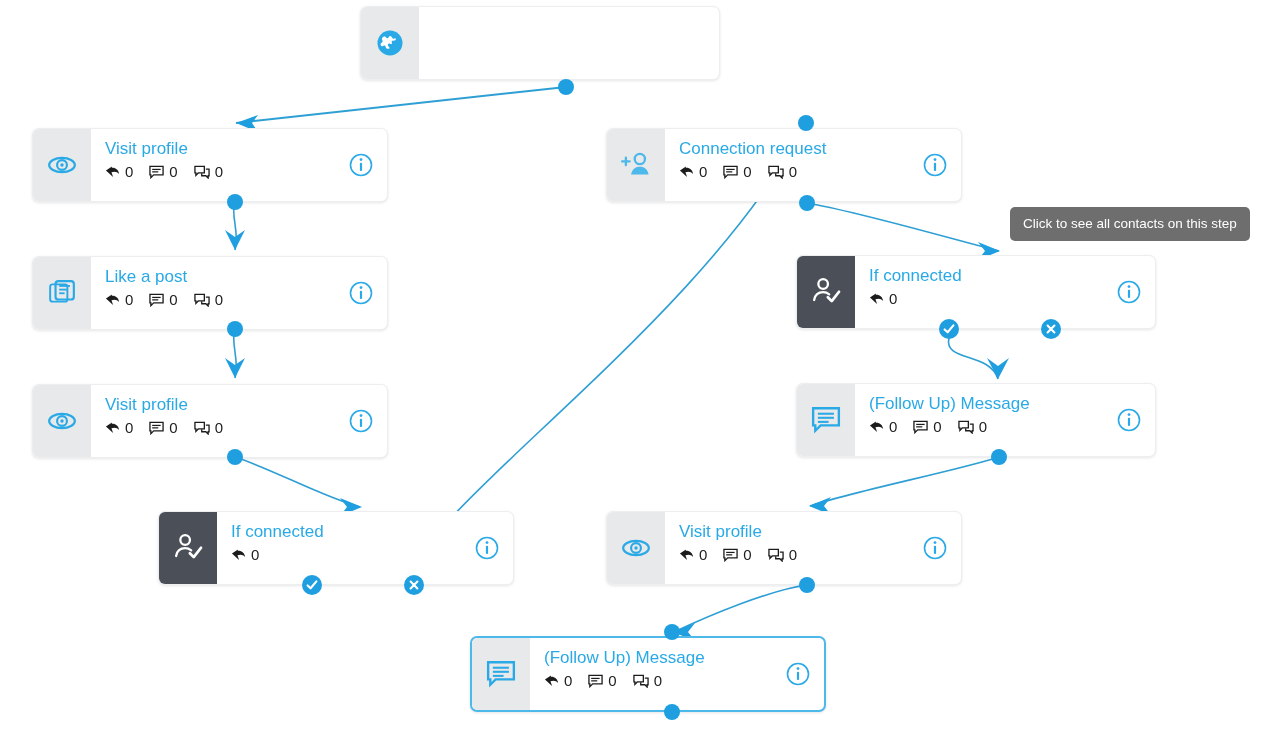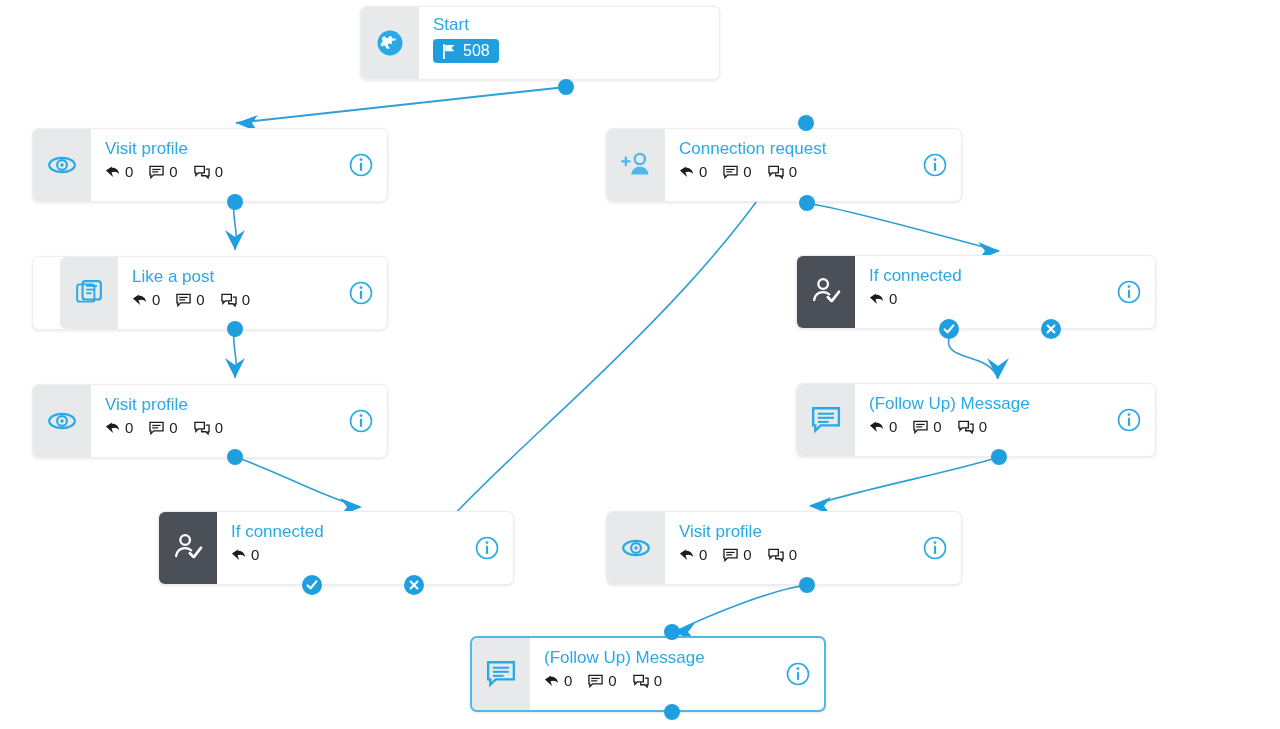--- a/index.html
+++ b/index.html
@@ -162,31 +162,20 @@
   <div class="node" style="left:360px; top:6px; width:360px; height:74px;">
     <div class="iconpane">
       <svg width="30" height="30" viewBox="0 0 24 24">
         <circle cx="12" cy="12" r="10" fill="#29a9e6"></circle>
         <path d="M7.5 6.5c1.6 .2 1.2 1.8 2.6 1.6 1.3-.2 .6-1.9 2.2-1.7 1.3 .2 1 1.9 2.6 2.1 .6 .1 1.2-.4 1.7-.2
                  .3 1.2-.6 1.9-1.7 1.8-1.2-.1-2 .7-1.4 1.7 .6 .9-.7 1.4-1.4 .9-.9-.6-2 .1-1.8 1.2 .2 1 1.5 1.1 1.4 2.3
                  -1.3 1-3.1 .3-3.2-1.2-.1-1.1-1.3-1.3-2-.7-1.1 .9-2.3-.2-2-1.5 .2-1.1 1.4-1 1.6-2 .2-1-.9-1.6-.5-2.6
                  .4-1 1.4-1.5 1.9-1.5z" fill="#ffffff"></path>
       </svg>
     </div>
-    <div class="body" style="padding-top:8px;">
-      <div class="title">Start</div>
-      <div style="display:inline-flex; align-items:center; gap:7px; background:#1f9fe0; color:#fff;
-                  border-radius:4px; padding:3px 9px; margin-top:4px; font-size:16px; line-height:18px;">
-        <svg width="14" height="15" viewBox="0 0 14 15">
-          <rect x="1" y="0" width="1.8" height="15" fill="#ffffff"></rect>
-          <path d="M3.2 1 H12.4 L9.4 4.1 L12.4 7.2 H3.2 Z" fill="#ffffff"></path>
-        </svg>
-        <span>508</span>
-      </div>
-    </div>
   </div>
   <div class="port" style="left:558px; top:79px;"></div>
 
   <div class="node" style="left:32px; top:128px; width:356px; height:74px;">
     <div class="iconpane">
       <svg width="30" height="30" viewBox="0 0 28 28">
         <ellipse cx="14" cy="14" rx="12" ry="6.6" fill="none" stroke="#29a9e6" stroke-width="2"></ellipse>
         <circle cx="14" cy="14" r="4.6" fill="none" stroke="#29a9e6" stroke-width="2"></circle>
         <circle cx="14" cy="14" r="1.6" fill="#29a9e6"></circle>
       </svg>
@@ -218,21 +207,21 @@
       </div>
       <svg class="info" viewBox="0 0 24 24">
         <circle cx="12" cy="12" r="10.5" fill="none" stroke="#29a9e6" stroke-width="1.6"></circle>
         <circle cx="12" cy="6.6" r="1.4" fill="#29a9e6"></circle>
         <rect x="10.9" y="9.8" width="2.2" height="8.2" rx="1" fill="#29a9e6"></rect>
       </svg>
     </div>
   </div>
   <div class="port" style="left:227px; top:194px;"></div>
 
-  <div class="node" style="left:32px; top:256px; width:356px; height:74px;padding-left:27px;">
+  <div class="node" style="left:32px; top:256px; width:356px; height:74px;">
     <div class="iconpane">
       <svg width="28" height="28" viewBox="0 0 26 26">
         <rect x="2" y="5" width="16" height="16" rx="2.2" fill="none" stroke="#29a9e6" stroke-width="1.8"></rect>
         <rect x="7" y="2" width="17" height="17" rx="2.6" fill="none" stroke="#29a9e6" stroke-width="2"></rect>
         <rect x="10.4" y="5.6" width="10" height="1.7" fill="#29a9e6"></rect>
         <rect x="10.4" y="9" width="7" height="1.7" fill="#29a9e6"></rect>
         <rect x="10.4" y="12.4" width="5" height="1.7" fill="#29a9e6"></rect>
       </svg>
     </div>
     <div class="body">
@@ -548,14 +537,15 @@
       <svg class="info" viewBox="0 0 24 24">
         <circle cx="12" cy="12" r="10.5" fill="none" stroke="#29a9e6" stroke-width="1.6"></circle>
         <circle cx="12" cy="6.6" r="1.4" fill="#29a9e6"></circle>
         <rect x="10.9" y="9.8" width="2.2" height="8.2" rx="1" fill="#29a9e6"></rect>
       </svg>
     </div>
   </div>
   <div class="port" style="left:664px; top:624px;"></div>
   <div class="port" style="left:664px; top:704px;"></div>
 
+  <div class="tooltip" style="left:1010px; top:207px;">Click to see all contacts on this step</div>
 
 </div>
 
 </body></html>

